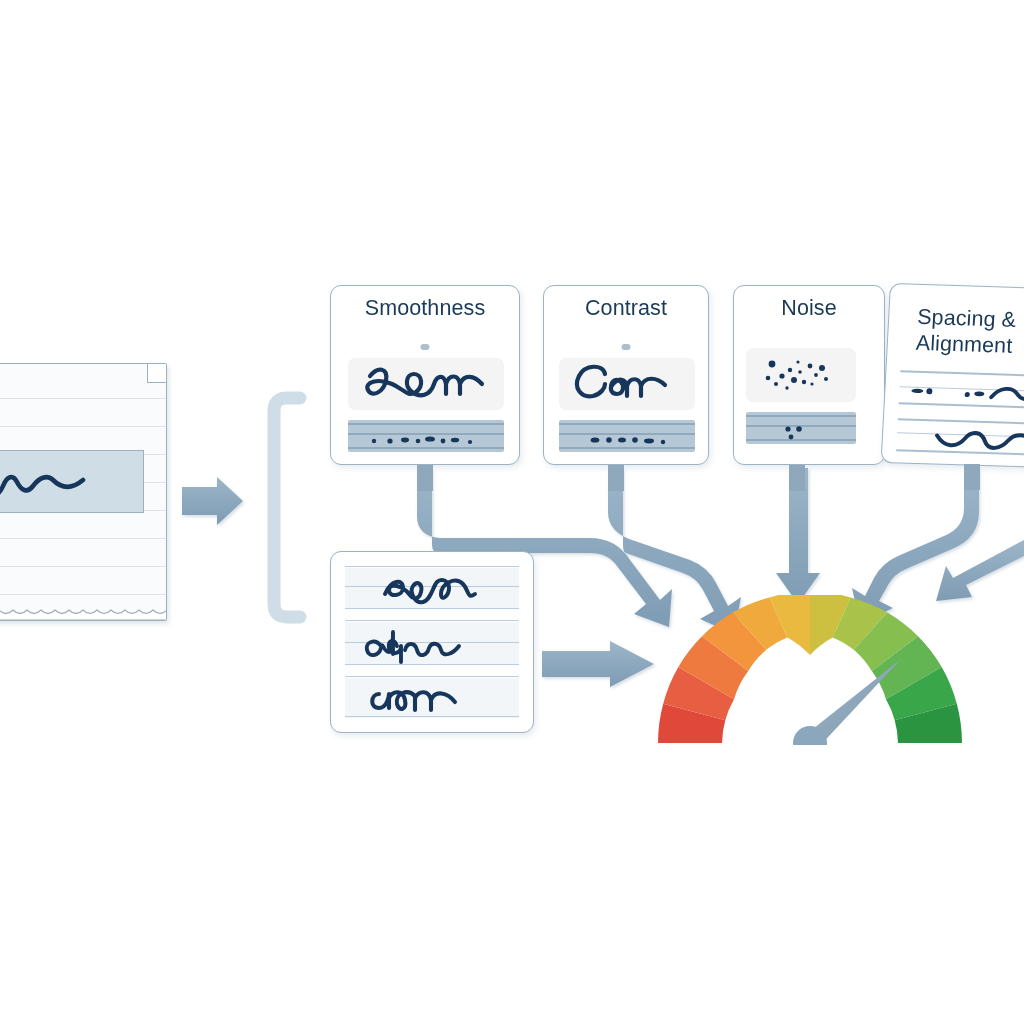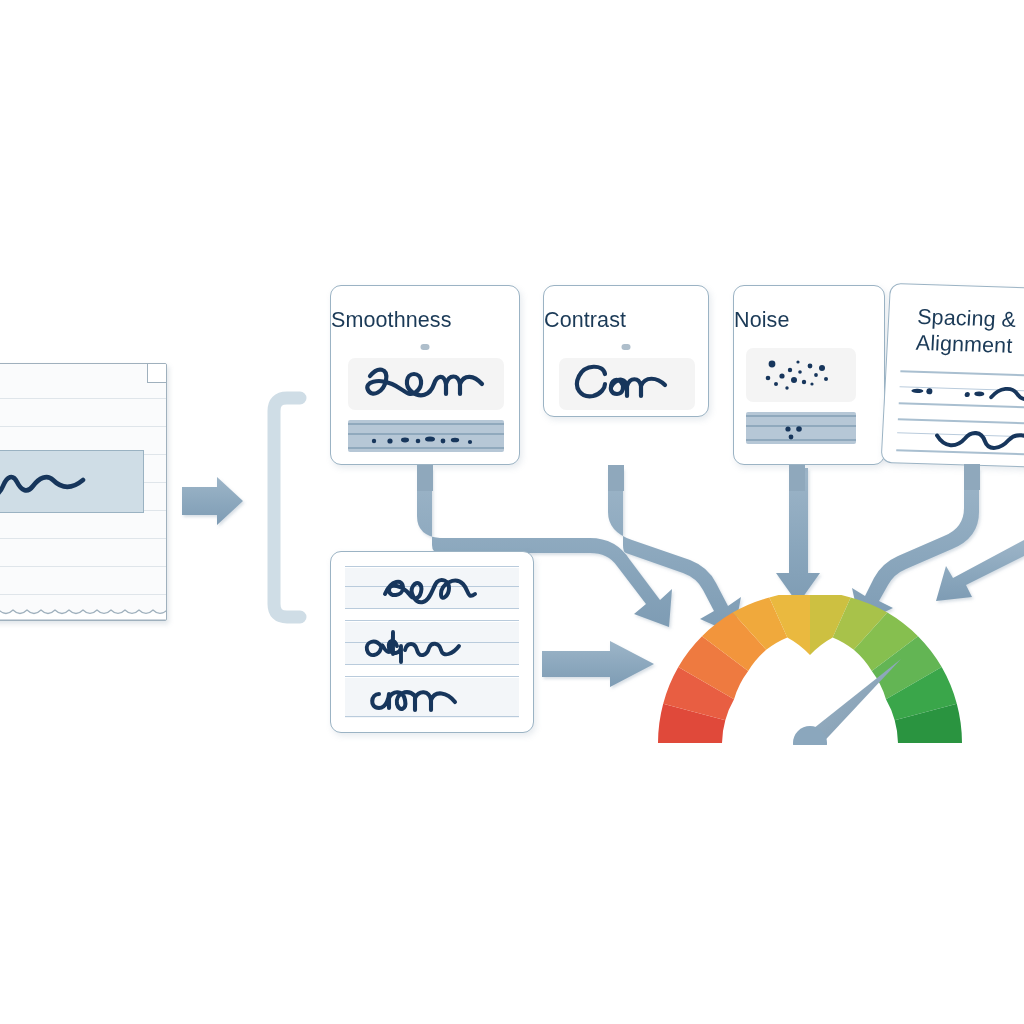--- a/index.html
+++ b/index.html
@@ -48,22 +48,22 @@
   
   .card {
     position: absolute;
     background: #ffffff;
     border: 1.7px solid #9bb3c4;
     border-radius: 11px;
     box-shadow: 2px 3px 6px rgba(120,145,165,.18);
     overflow: hidden;
   }
   .card-title {
-    position: absolute; left: 0; right: 0; top: 22px;
-    text-align: left;
+    position: absolute; left: 0; right: 0; top: 10px;
+    text-align: center;
     font-size: 21.5px;
     color: #1b3a57;
     letter-spacing: .1px;
     line-height: 1.12;
   }
   .card-dot {
     position: absolute; left: 50%; transform: translateX(-50%);
     width: 9px; height: 6px;
     background: #aebecb;
     border-radius: 3px;
@@ -217,21 +217,21 @@
             <circle cx="95" cy="21" r="2.4"></circle>
           <ellipse cx="107" cy="20" rx="4.2" ry="2.3"></ellipse>
             <circle cx="122" cy="22" r="2.1"></circle>
         </g>
       </svg>
     </div>
 
   </div>
   <div class="stub" style="left:417px; top:465px"></div>
 
-  <div class="card" style="left:543px; top:285px; width:166px; height:132px;">
+  <div class="card" style="left:543px; top:285px; width:166px; height:180px;">
     <div class="card-title">Contrast</div>
     <div class="card-dot" style="top:58px"></div>
     <div class="card-preview" style="left:15px; top:72px; width:136px; height:52px;">
       <svg viewBox="0 0 136 52" width="136" height="52">
         <path d="M46 16 C44 6, 26 6, 20 18 C14 30, 22 40, 34 38 C42 36, 46 30, 46 26
                  M52 30 C52 22, 58 20, 62 24 C66 28, 64 36, 58 36 C52 36, 50 30, 54 26
                  C60 20, 66 20, 68 28 L68 38
                  M68 28 C71 19, 80 19, 82 28 L82 38
                  M82 28 C86 18, 98 19, 106 27" fill="none" stroke="#17365c" stroke-width="4.2" stroke-linecap="round" stroke-linejoin="round"></path>
       </svg>

